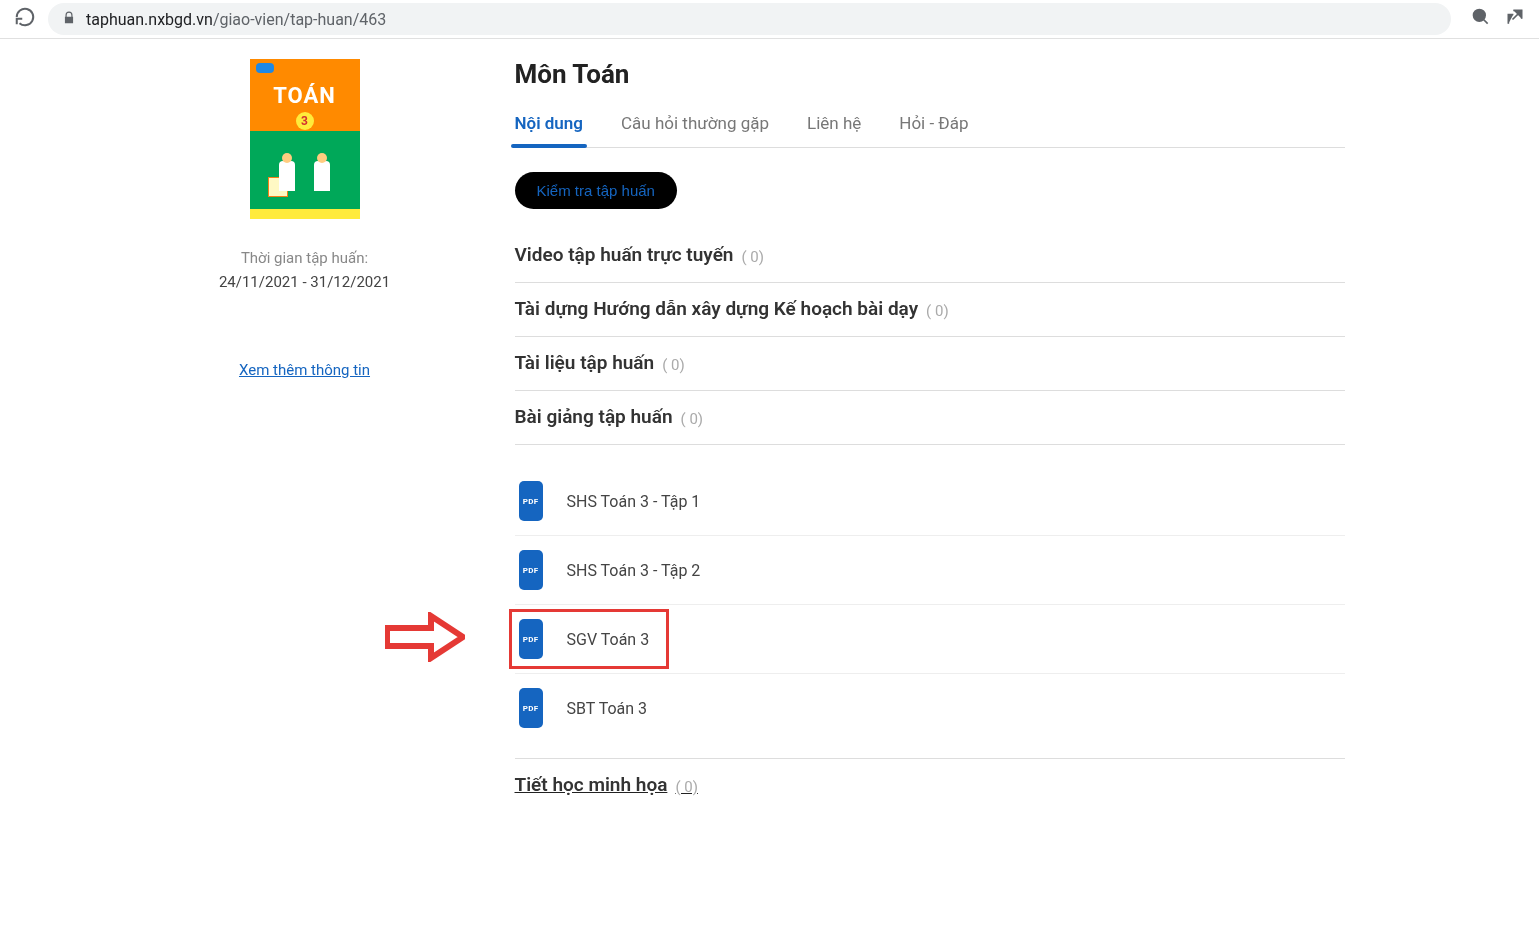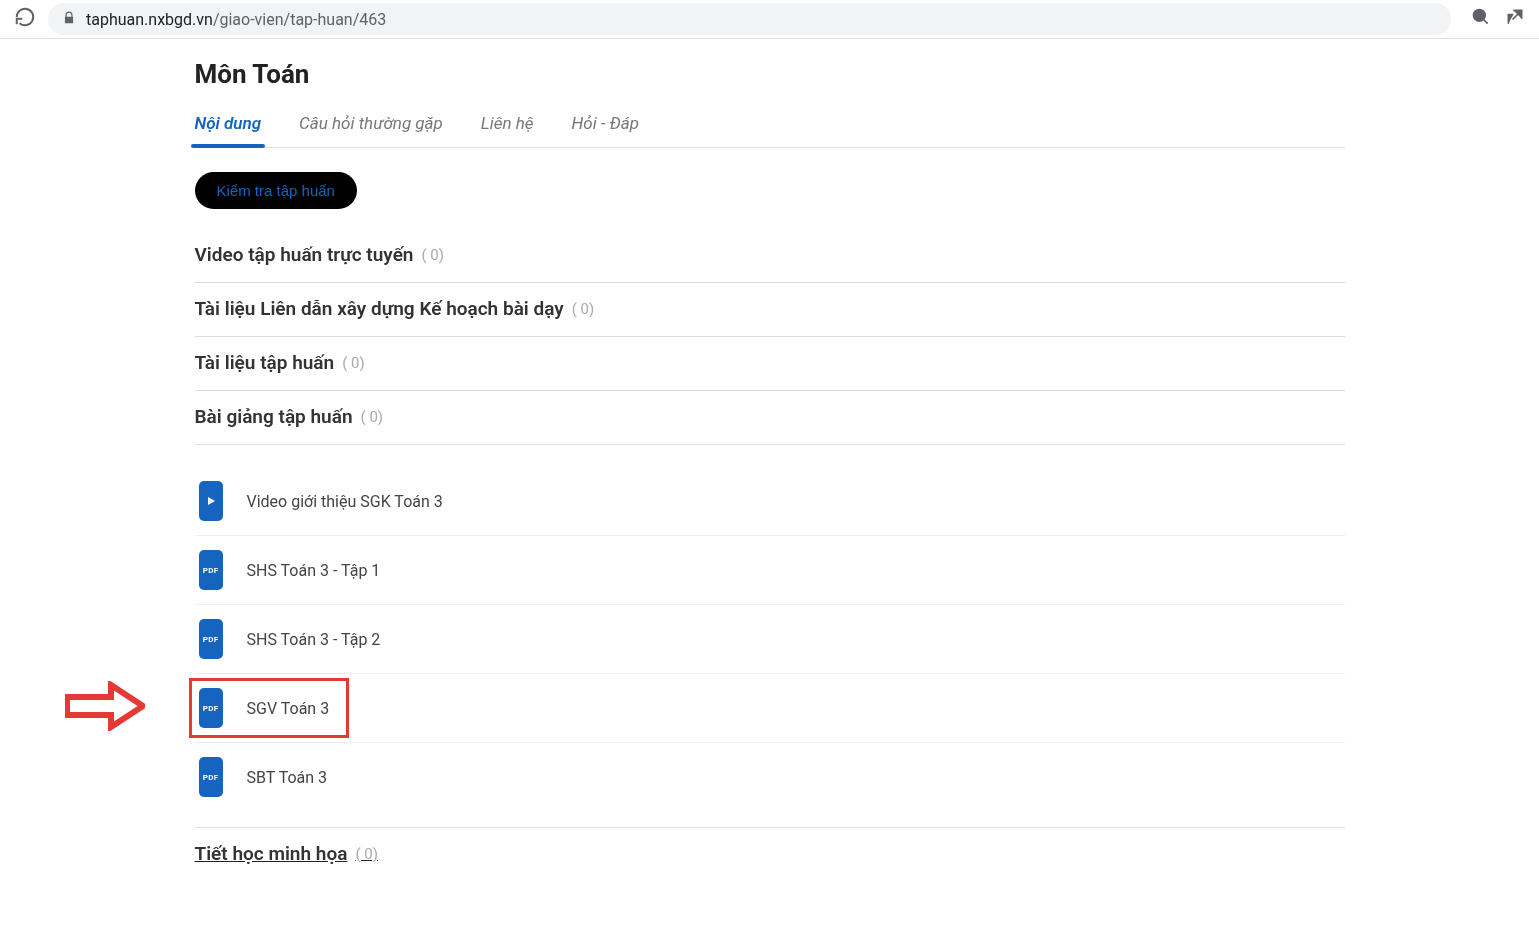--- a/index.html
+++ b/index.html
@@ -75,39 +75,39 @@
 
     .side-label { font-size:15px; color:#888; text-align:center; margin-bottom:6px; }
     .side-dates { font-size:15px; color:#444; text-align:center; }
     .side-link { display:block; text-align:center; font-size:15px; color:#1565c0; margin-top:70px; }
 
     .main { flex:1; min-width:0; }
 
     .page-title { font-size:26px; font-weight:700; color:#222; margin-bottom:24px; }
 
     .tabs {
-      display:flex; gap:38px; border-bottom:1px solid #ddd; margin-bottom:24px;font-style:italic;
+      display:flex; gap:38px; border-bottom:1px solid #ddd; margin-bottom:24px;
     }
     .tab {
       font-size:17px; color:#777; padding-bottom:14px; cursor:pointer; position:relative;
     }
     .tab.active { color:#1565c0; font-weight:600; }
     .tab.active::after {
       content:''; position:absolute; left:-4px; right:-4px; bottom:-1px; height:4px;
       background:#1565c0; border-radius:2px;
     }
 
     .pill-btn {
       display:inline-block; background:#000000; color:#1565c0;
       font-size:15px; padding:10px 22px; border-radius:24px; border:none;
       cursor:pointer; margin-bottom:20px;
     }
 
     .section { border-bottom:1px solid #ddd; padding:14px 0 16px 0; }
-    .section-row { display:flex; align-items:center; gap:8px; }
+    .section-row { display:flex; align-items:flex-end; gap:8px; }
     .section-title { font-size:19px; font-weight:600; color:#333; }
     .section-count { font-size:15px; color:#aaa; }
 
     .items { margin-top:8px; }
     .item {
       display:flex; align-items:center; gap:24px;
       padding:14px 4px; border-bottom:1px solid #eee; cursor:pointer;
       position: relative;
     }
     .item:last-child { border-bottom: none; }
@@ -165,20 +165,39 @@
           <path d="M4 20V9h6"></path>
           <path d="M10 4h10v10"></path>
           <path d="M20 4L9 15"></path>
         </svg>
     </span>
   </div>
 </div>
 
 <div class="page-wrap">
 
+  <aside class="sidebar">
+    <div class="book-cover">
+      <div class="logo-top"></div>
+      <div class="book-title">TOÁN</div>
+      <div class="book-badge">3</div>
+      <div class="book-sub">TẬP MỘT</div>
+      <div class="book-green">
+        <div class="easel"></div>
+        <div class="kids">
+            <div class="kid"></div>
+            <div class="kid"></div>
+          </div>
+        <div class="strip"></div>
+      </div>
+    </div>
+    <div class="side-label">Thời gian tập huấn:</div>
+    <div class="side-dates">24/11/2021 - 31/12/2021</div>
+    <a href="#" class="side-link">Xem thêm thông tin</a>
+  </aside>
 
   <main class="main">
     <h1 class="page-title">Môn Toán</h1>
 
     <div class="tabs" id="tabs-container">
         <div class="tab active">Nội dung</div>
         <div class="tab">Câu hỏi thường gặp</div>
         <div class="tab">Liên hệ</div>
         <div class="tab">Hỏi - Đáp</div>
       </div>
@@ -187,46 +206,38 @@
 
     <div id="sections-container">
         <div class="section">
           <div class="section-row">
             <span class="section-title">Video tập huấn trực tuyến</span>
             <span class="section-count">( 0)</span>
           </div>
         </div>
         <div class="section">
           <div class="section-row">
-            <span class="section-title">Tài liệu Liên dẫn xây dựng Kế hoạch bài dạy</span>
+            <span class="section-title">Tài dựng Hướng dẫn xây dựng Kế hoạch bài dạy</span>
             <span class="section-count">( 0)</span>
           </div>
         </div>
         <div class="section">
           <div class="section-row">
             <span class="section-title">Tài liệu tập huấn</span>
             <span class="section-count">( 0)</span>
           </div>
         </div>
         <div class="section">
           <div class="section-row">
             <span class="section-title">Bài giảng tập huấn</span>
             <span class="section-count">( 0)</span>
           </div>
         </div>
         <div class="section">
           <div class="items">
-            <div class="item">
-              <div class="item-icon play">
-                <svg viewBox="0 0 24 24">
-                  <path d="M6 4l14 8-14 8z"></path>
-                </svg>
-              </div>
-              <span class="item-label">Video giới thiệu SGK Toán 3</span>
-            </div>
             <div class="item">
               <div class="item-icon pdf">PDF</div>
               <span class="item-label">SHS Toán 3 - Tập 1</span>
             </div>
             <div class="item">
               <div class="item-icon pdf">PDF</div>
               <span class="item-label">SHS Toán 3 - Tập 2</span>
             </div>
             <div class="item">
               <div class="item-icon pdf">PDF</div>

